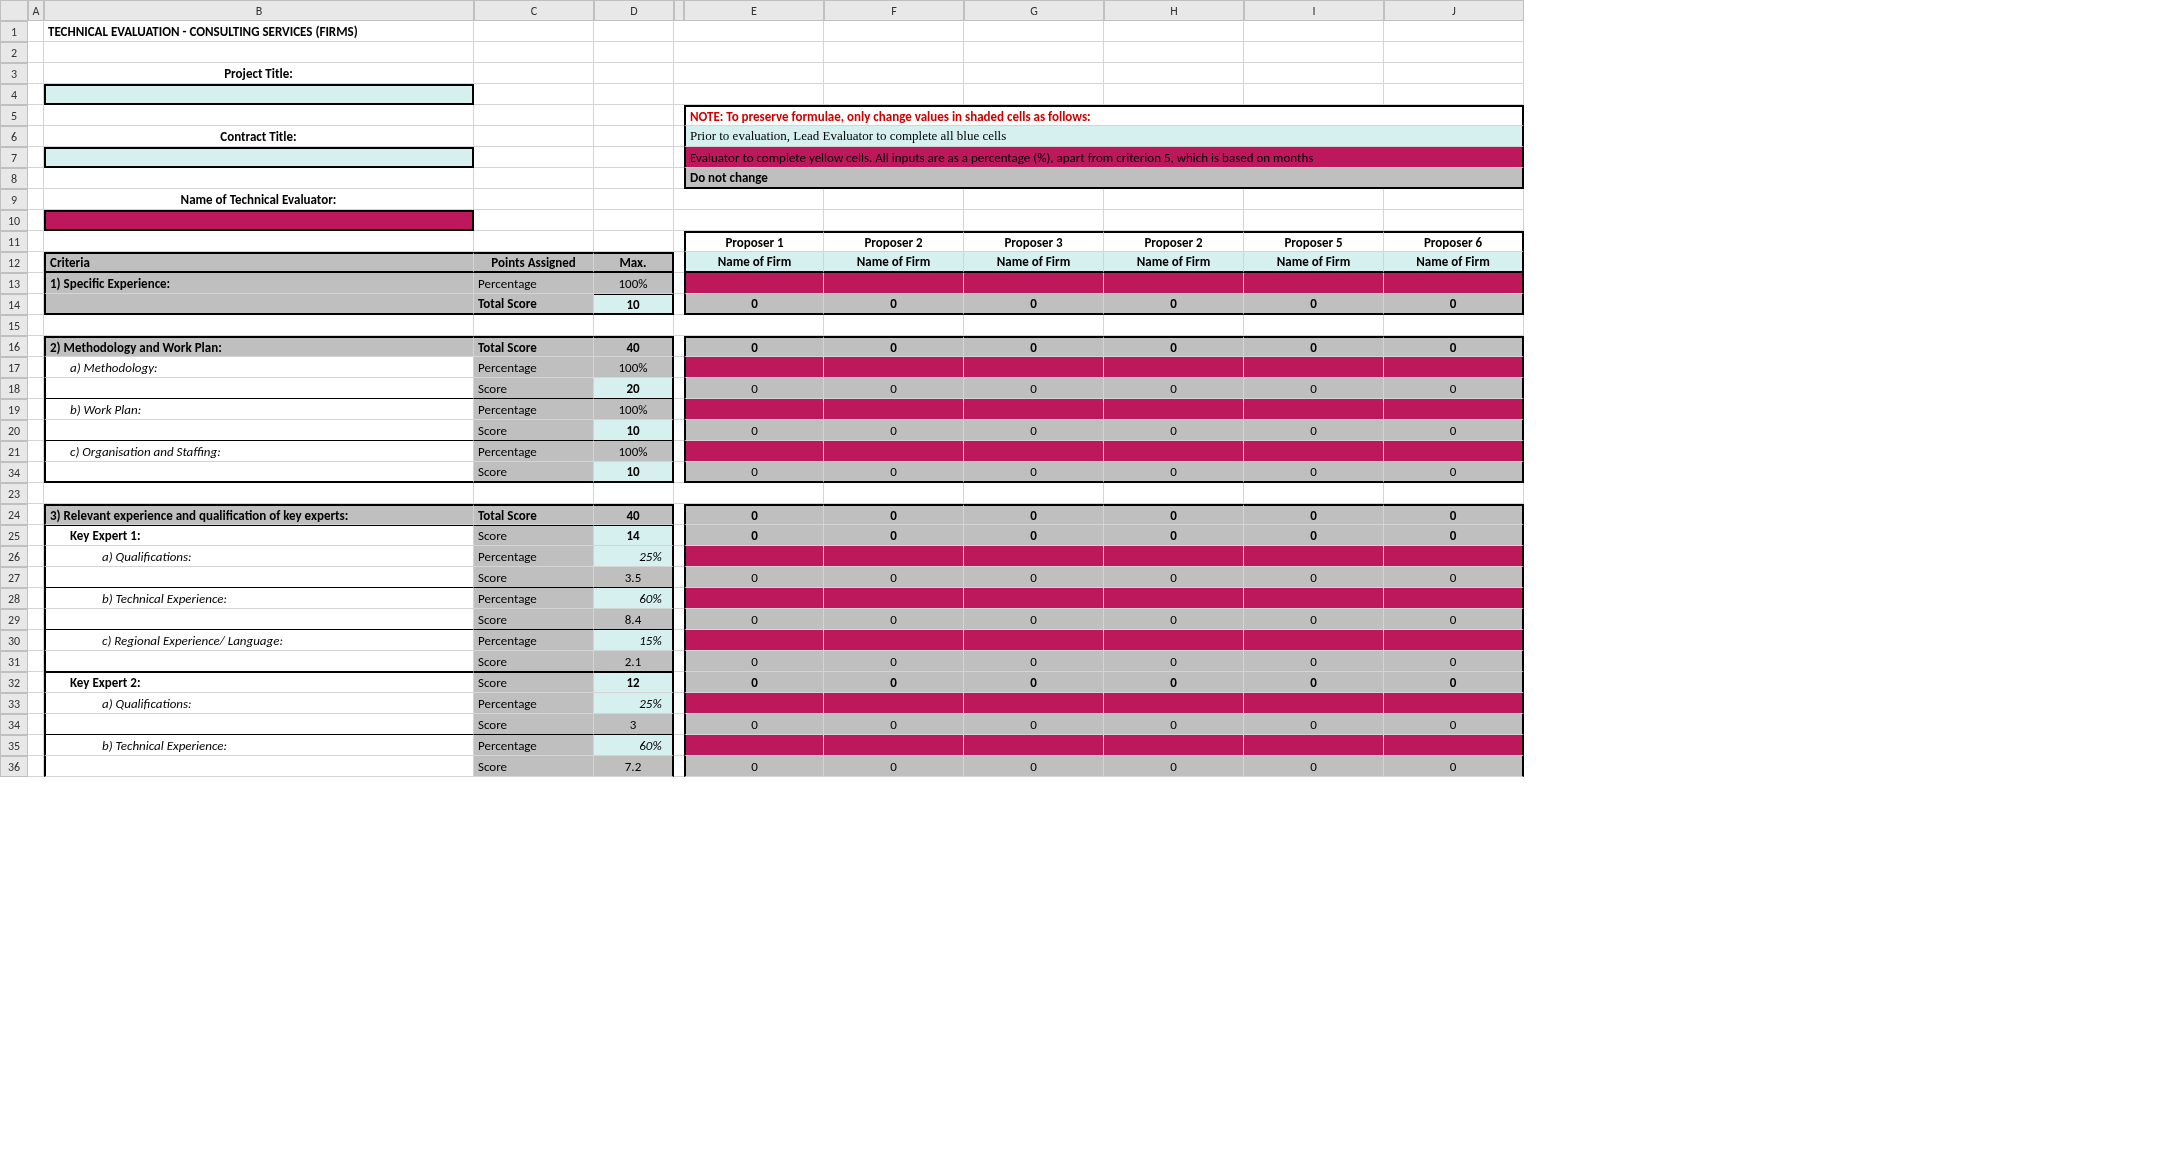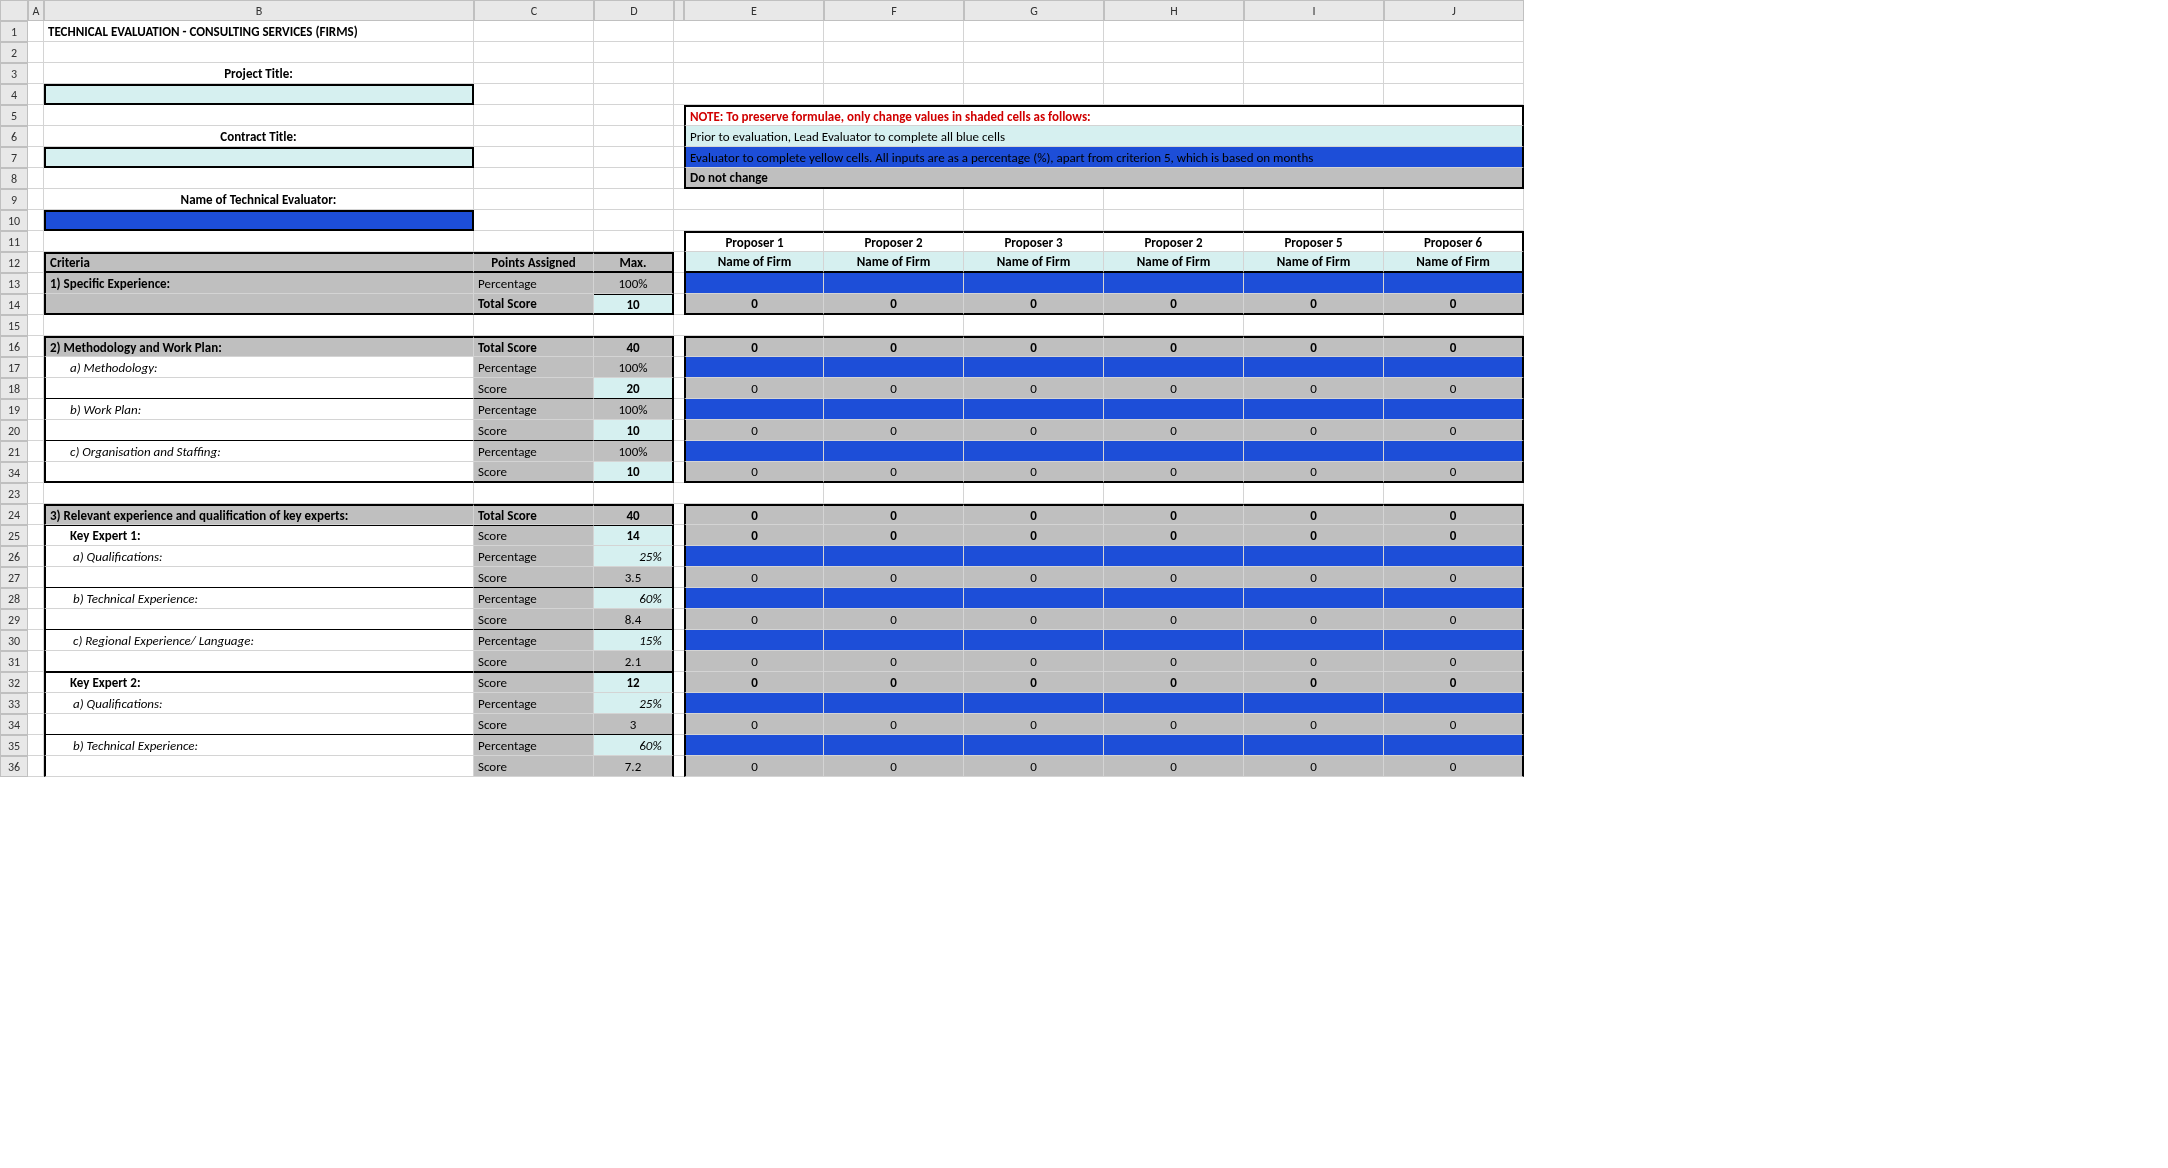--- a/index.html
+++ b/index.html
@@ -40,35 +40,35 @@
     display: flex;
     align-items: center;
     padding: 0 4px;
     overflow: hidden;
     white-space: nowrap;
   }
   .bold { font-weight: bold; }
   .center { justify-content: center; }
   .italic { font-style: italic; padding-left: 39px; }
   .bg-blue { background: #d6f0f0; }
-  .bg-yellow { background: #1d4ed8; }
+  .bg-yellow { background: #be185d; }
   .bg-gray { background: #bfbfbf; }
   .red { color: #d00000; }
   .b-top { border-top: 2px solid #000; }
   .b-bot { border-bottom: 2px solid #000; }
   .b-left { border-left: 2px solid #000; text-align: center; }
   .b-right { border-right: 2px solid #000; }
   .b-thin-top { border-top: 1px solid #000; }
   .b-thin-bot { border-bottom: 1px solid #000; }
   .corner {
     background: #e8e8e8;
     border: 1px solid #c0c0c0;
   }
   .indent1 { padding-left: 24px; }
-  .indent2 { padding-left: 27px; }
+  .indent2 { padding-left: 56px; }
 </style>
 </head>
 <body>
 
 <div class="sheet" id="sheet">
     <div class="corner"></div>
     <div class="hdr">A</div>
     <div class="hdr">B</div>
     <div class="hdr">C</div>
     <div class="hdr">D</div>
@@ -133,21 +133,21 @@
     <div class="cell"></div>
     <div class="cell"></div>
     <div class="cell" style="border-right: none;"></div>
     <div class="cell bold red b-top b-left b-right" style="grid-column: 7 / 13;">NOTE: To preserve formulae, only change values in shaded cells as follows:</div>
     <div class="rowhdr">6</div>
     <div class="cell"></div>
     <div class="cell bold center">Contract Title:</div>
     <div class="cell"></div>
     <div class="cell"></div>
     <div class="cell" style="border-right: none;"></div>
-    <div class="cell bg-blue b-left b-right" style="grid-column: 7 / 13;">Prior to evaluation,  Lead Evaluator to complete all blue cells</div>
+    <div class="cell bg-blue b-left b-right" style="grid-column: 7 / 13; font-family: Liberation Serif, serif;">Prior to evaluation,  Lead Evaluator to complete all blue cells</div>
     <div class="rowhdr">7</div>
     <div class="cell"></div>
     <div class="cell bg-blue b-top b-bot b-left b-right"></div>
     <div class="cell"></div>
     <div class="cell"></div>
     <div class="cell" style="border-right: none;"></div>
     <div class="cell bg-yellow b-left b-right" style="grid-column: 7 / 13;">Evaluator to complete yellow cells.  All inputs are as a percentage (%), apart from criterion 5, which is based on months</div>
     <div class="rowhdr">8</div>
     <div class="cell"></div>
     <div class="cell"></div>

